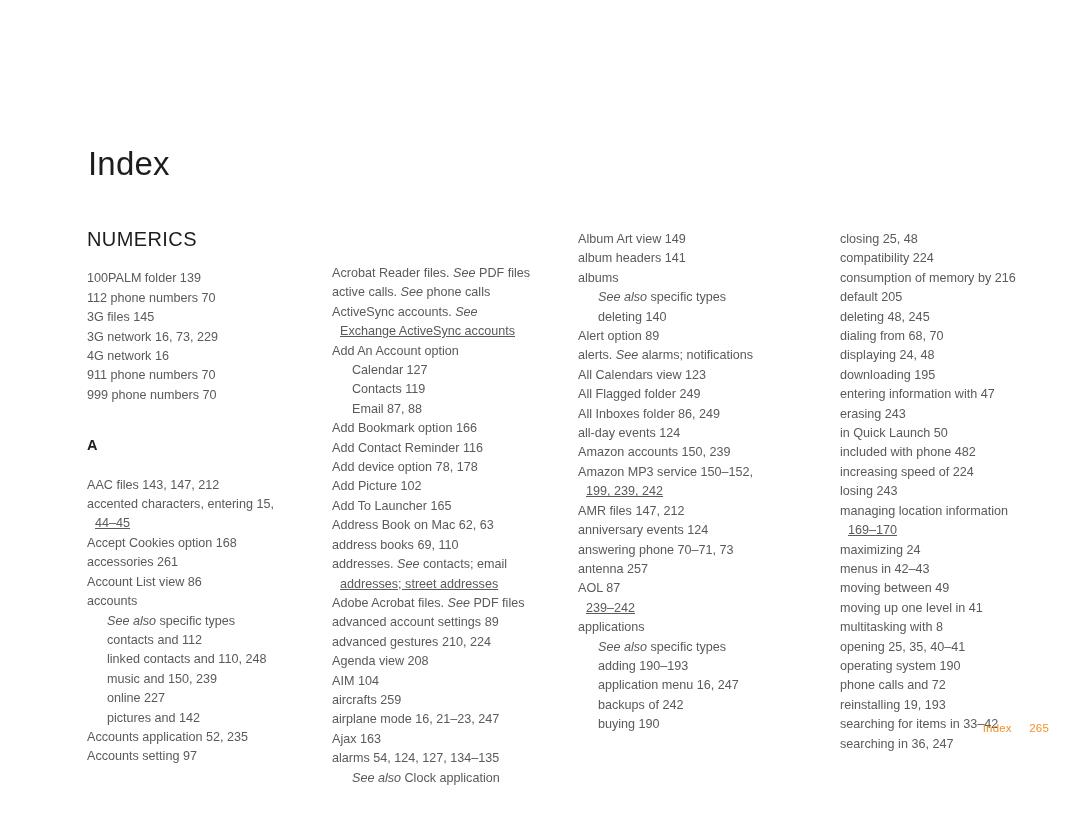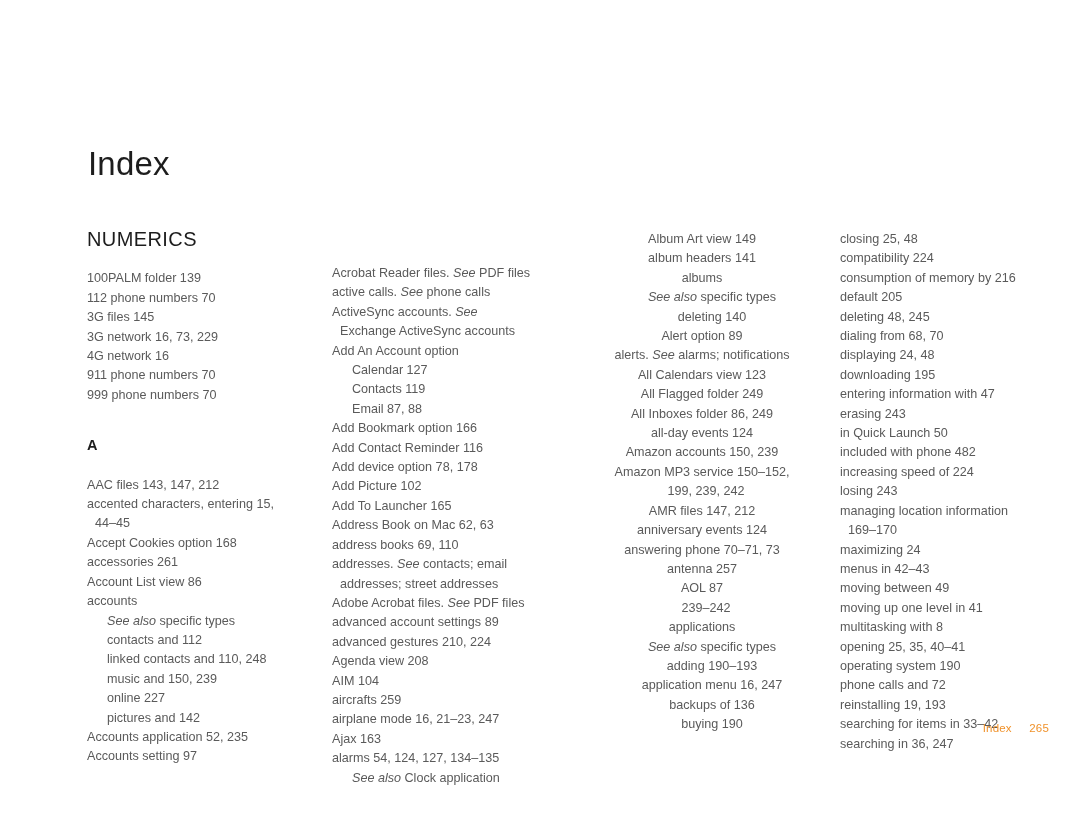--- a/index.html
+++ b/index.html
@@ -43,21 +43,21 @@
     width: 1080px;
   }
   .column {
     position: absolute;
     top: 0;
     font-size: 12.6px;
     line-height: 19.4px;
   }
   .col-1 { left: 71px;  width: 232px; }
   .col-2 { left: 316px; width: 238px; margin-top: 34px; }
-  .col-3 { left: 562px; width: 248px; text-align: center; }
+  .col-3 { left: 562px; width: 248px; }
   .col-4 { left: 824px; width: 200px; }
 
   
   .section-heading {
     color: #1d1d1d;
     font-size: 20px;
     font-weight: 400;
     letter-spacing: 0.4px;
     line-height: 19.4px;
     margin: 0 0 20px 0;
@@ -82,20 +82,21 @@
     text-indent: -8px;
   }
   .entry.sub-ref {
     padding-left: 28px;
     text-indent: -8px;
   }
   .cont {
     margin: 0;
     padding-left: 8px;
     color: #5a5a5a;
+    text-decoration: underline;
   }
   em {
     font-style: italic;
   }
 
   
   .footer {
     position: absolute;
     right: 47px;
     bottom: 26px;
@@ -187,21 +188,21 @@
         <div class="entry">AMR files 147, 212</div>
         <div class="entry">anniversary events 124</div>
         <div class="entry">answering phone 70–71, 73</div>
         <div class="entry">antenna 257</div>
         <div class="entry">AOL 87</div>
         <div class="cont">239–242</div>
         <div class="entry">applications</div>
         <div class="entry sub-ref"><em>See also</em> specific types</div>
         <div class="entry sub">adding 190–193</div>
         <div class="entry sub">application menu 16, 247</div>
-        <div class="entry sub">backups of 136</div>
+        <div class="entry sub">backups of 242</div>
         <div class="entry sub">buying 190</div>
       </div>
     <div class="column col-4">
         <div class="entry">closing 25, 48</div>
         <div class="entry">compatibility 224</div>
         <div class="entry">consumption of memory by 216</div>
         <div class="entry">default 205</div>
         <div class="entry">deleting 48, 245</div>
         <div class="entry">dialing from 68, 70</div>
         <div class="entry">displaying 24, 48</div>

